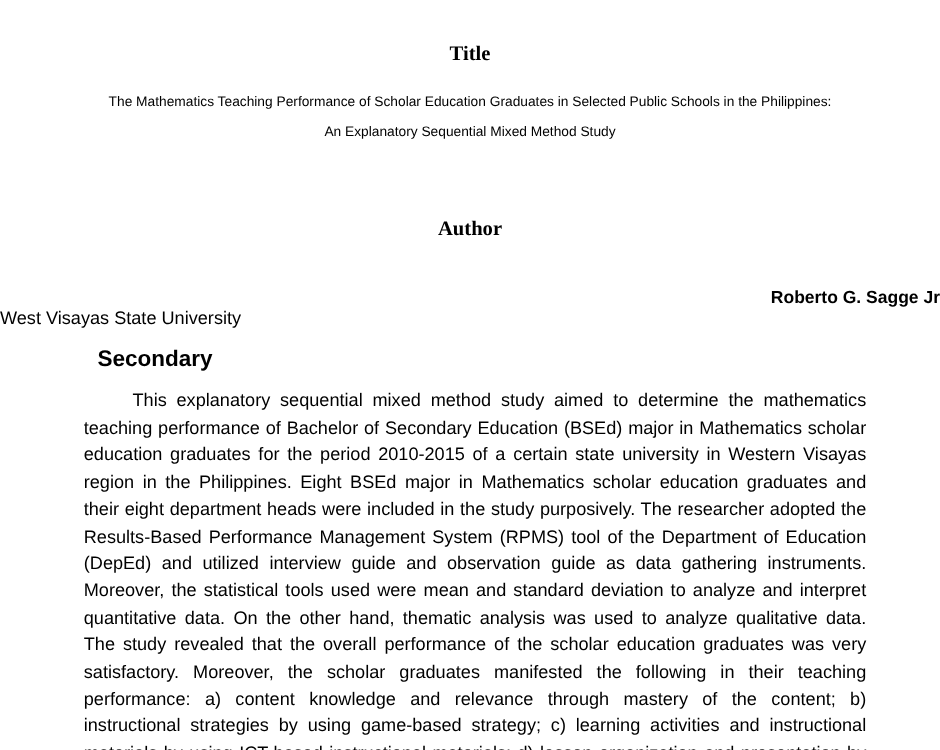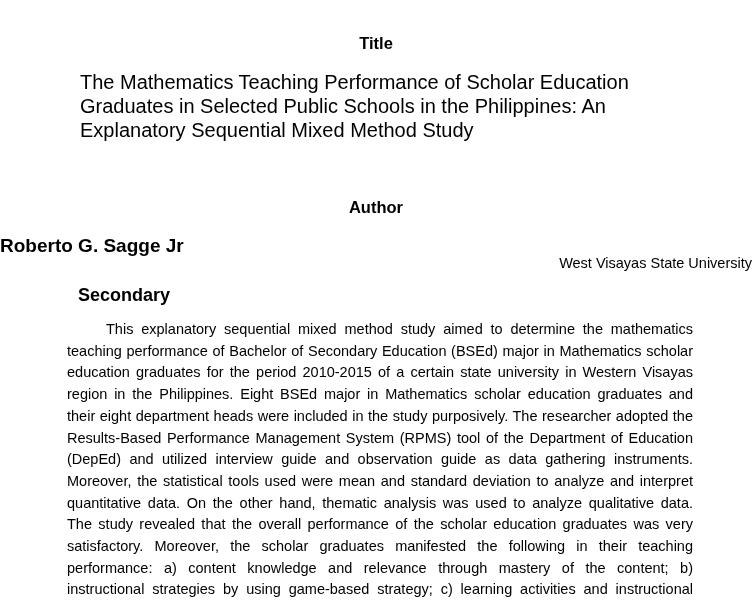--- a/index.html
+++ b/index.html
@@ -20,41 +20,42 @@
     height: 600px;
     background: #ffffff;
     box-sizing: border-box;
     padding-top: 33px;
   }
   .section-heading {
     text-align: center;
     font-weight: bold;
     font-size: 16.5px;
     line-height: 20px;
+    font-family: Liberation Serif, serif;
   }
   .paper-title {
     margin: 17px auto 0 auto;
     width: 592px;
-    text-align: left;
-    font-size: 20px;
+    text-align: center;
+    font-size: 11px;
     line-height: 24px;
     font-weight: normal;
   }
   .author-heading {
     margin-top: 55px;
   }
   .author-name {
-    margin-top: 20px;
-    text-align: left;
+    margin-top: 36px;
+    text-align: right;
     font-weight: bold;
-    font-size: 19px;
+    font-size: 14px;
     line-height: 17.5px;
   }
   .author-affiliation {
-    text-align: right;
+    text-align: left;
     font-size: 14.5px;
     line-height: 17.5px;
     font-weight: normal;
   }
   .abstract-heading {
     margin: 13px 0 0 78px;
     font-weight: bold;
     font-size: 18px;
     line-height: 21px;
     text-align: left;

